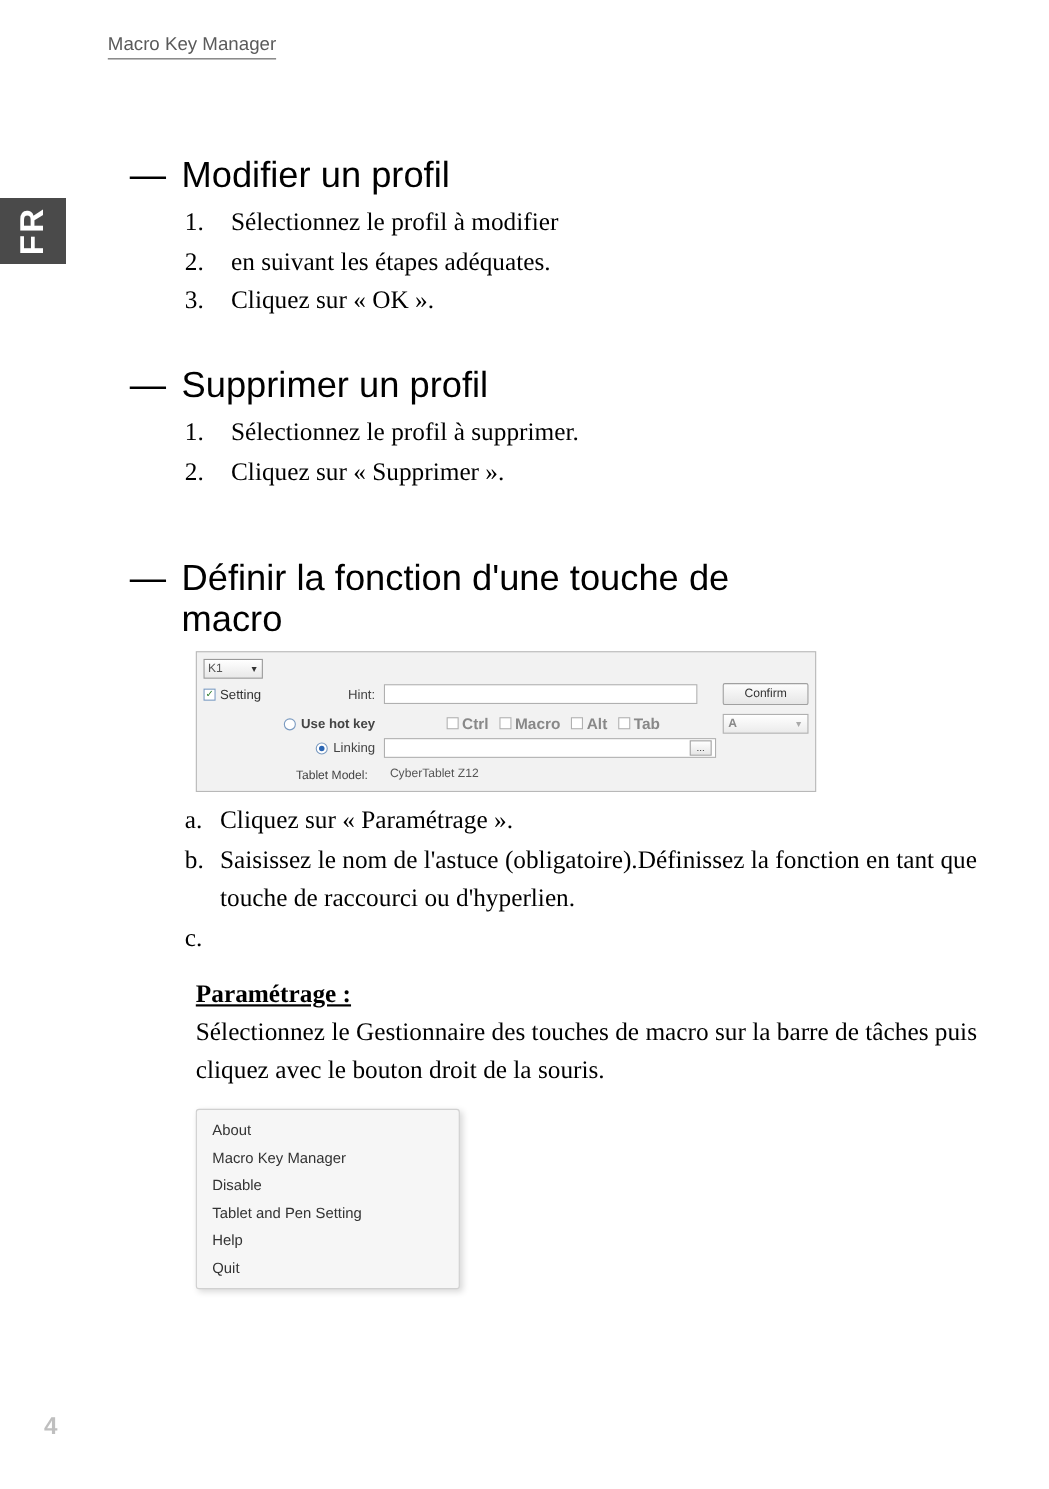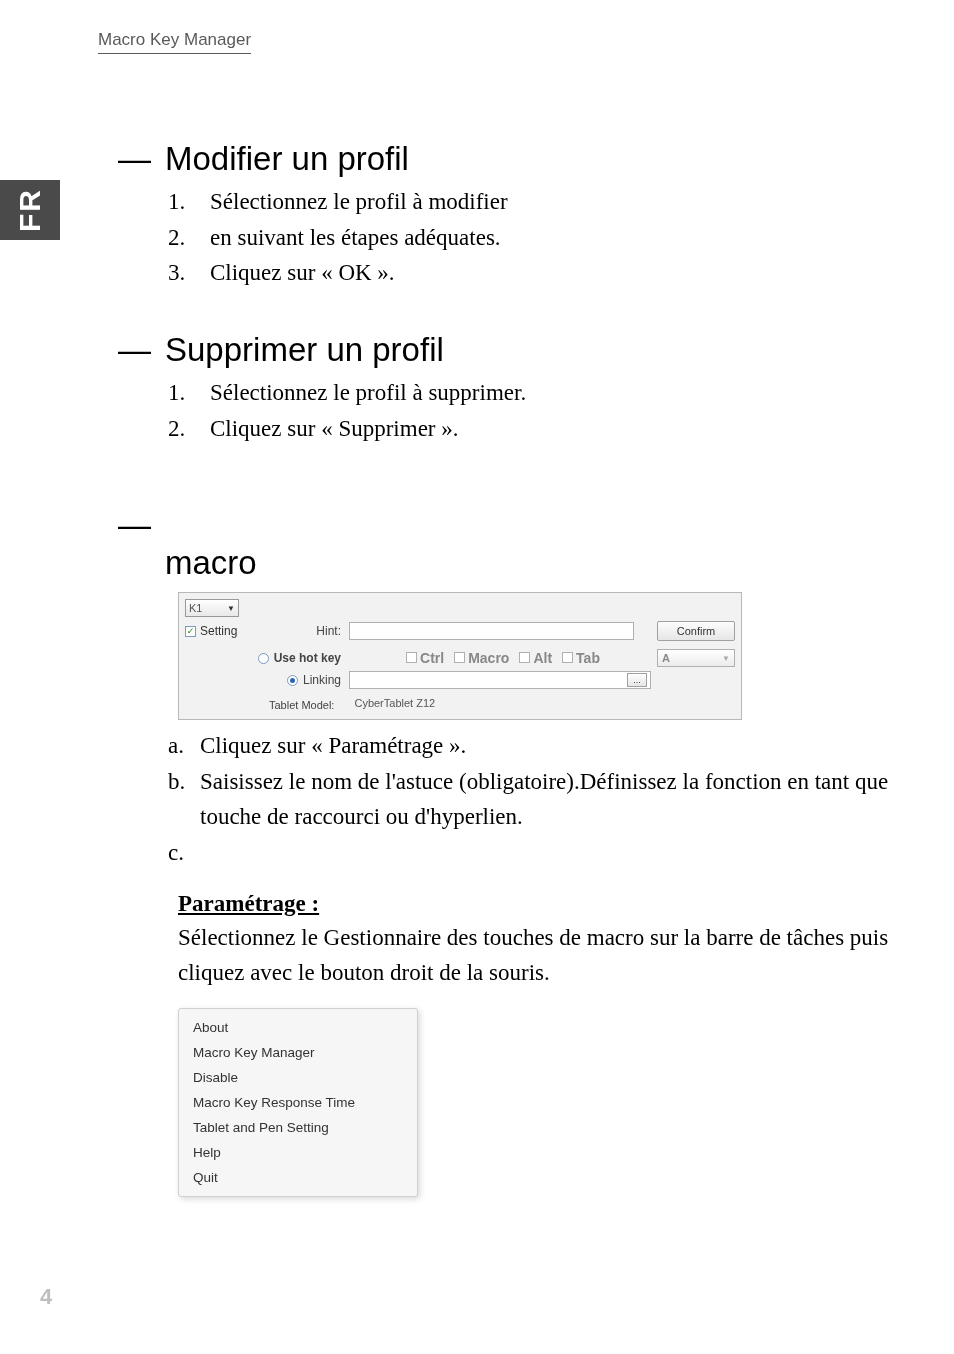--- a/index.html
+++ b/index.html
@@ -284,21 +284,21 @@
     </div>
     <div class="li">
       <span class="num">2.</span>
       <span>Cliquez sur « Supprimer ».</span>
     </div>
   </div>
 
   <div class="section-heading" style="margin-top:60px; align-items:flex-start;">
     <span class="dash">—</span>
     <span class="title-text">
-      <br>
+      <span>Définir la fonction d'une touche de</span><br>
       <span>macro</span>
     </span>
   </div>
 
   <div class="screenshot-panel">
     <div class="sp-row">
       <div class="sp-dropdown">
         <span>K1</span>
         <span class="arrow">▼</span>
       </div>
@@ -363,19 +363,18 @@
 
   <div class="para-block">
     <div class="para-title">Paramétrage :</div>
     <div>Sélectionnez le Gestionnaire des touches de macro sur la barre de tâches puis cliquez avec le bouton droit de la souris.</div>
   </div>
 
   <div class="context-menu">
     <div class="mi">About</div>
     <div class="mi">Macro Key Manager</div>
     <div class="mi">Disable</div>
-    <div class="mi">Macro Key Response Time</div>
     <div class="mi">Tablet and Pen Setting</div>
     <div class="mi">Help</div>
     <div class="mi">Quit</div>
   </div>
 
 </div>
 
 </body></html>

